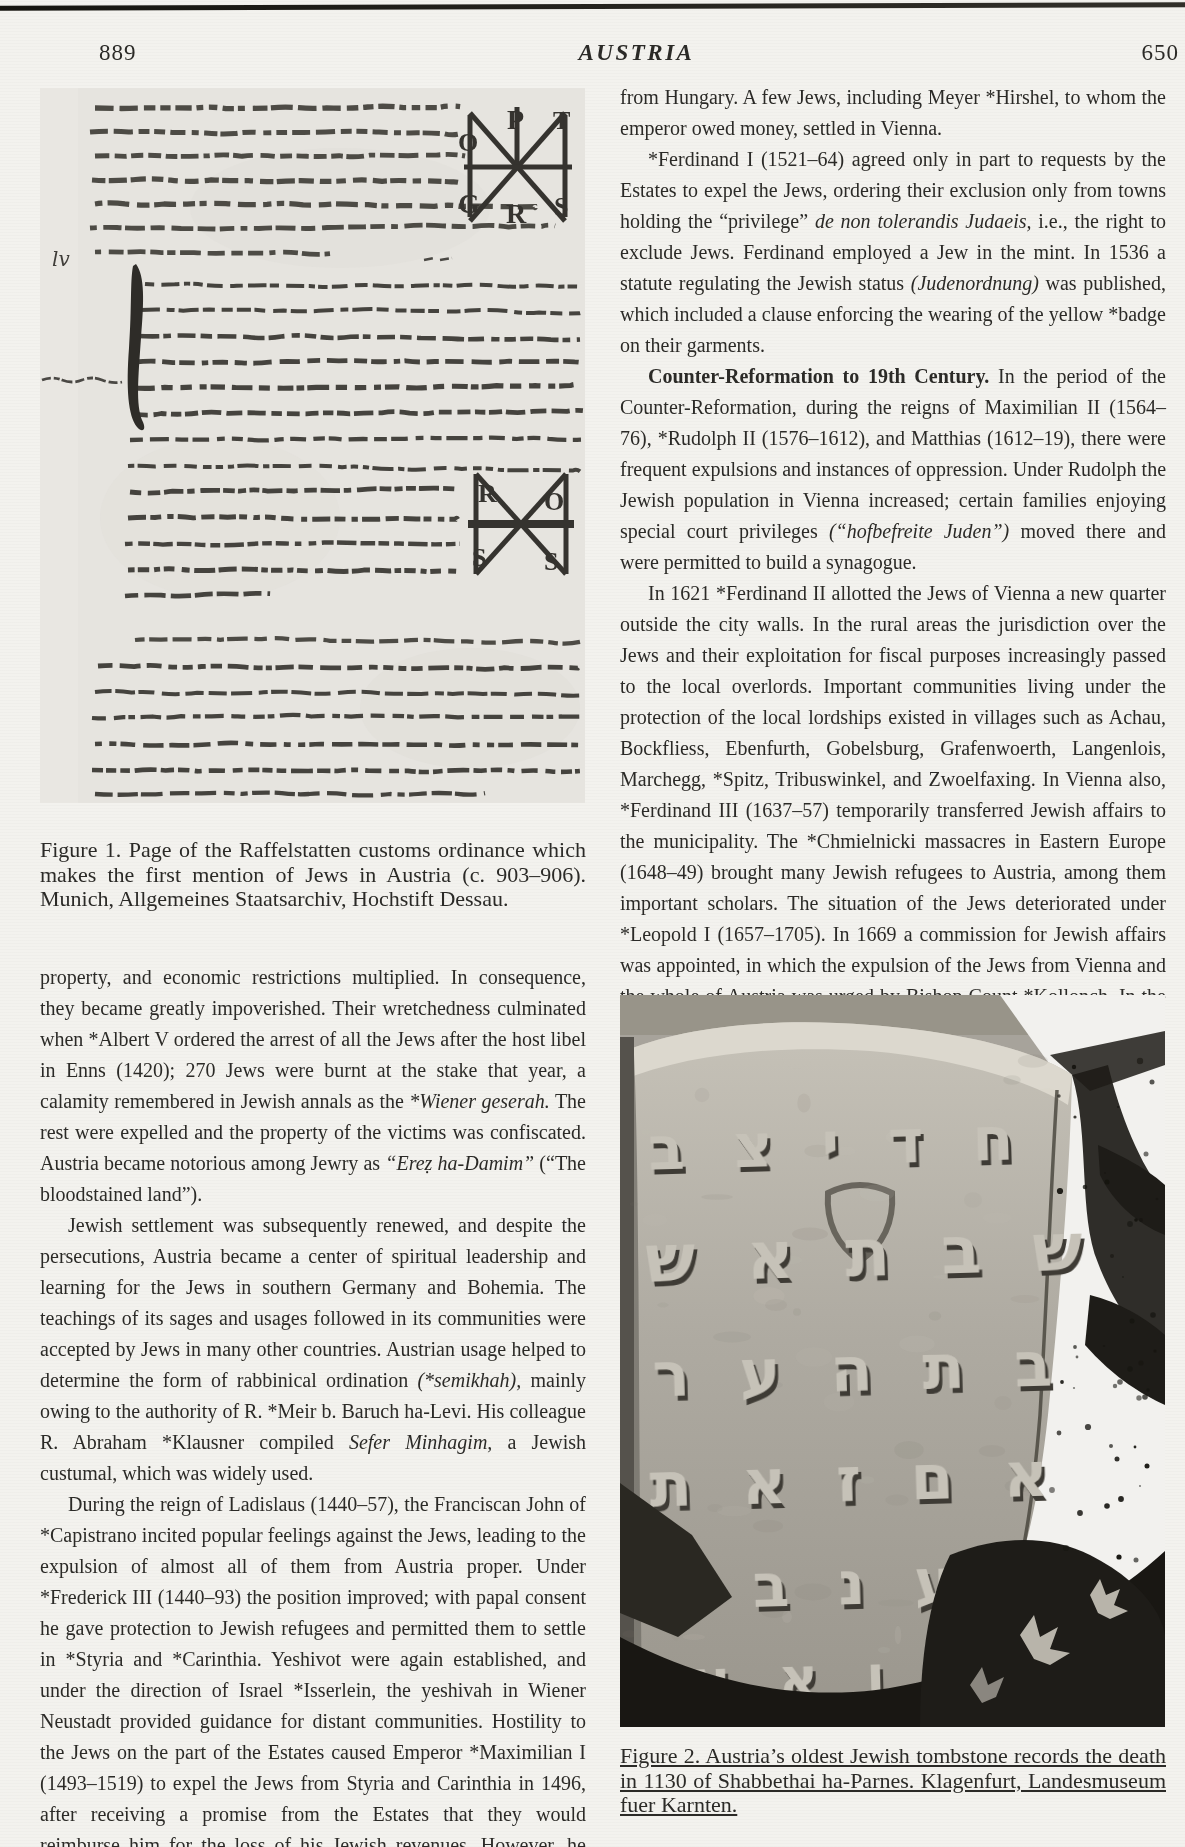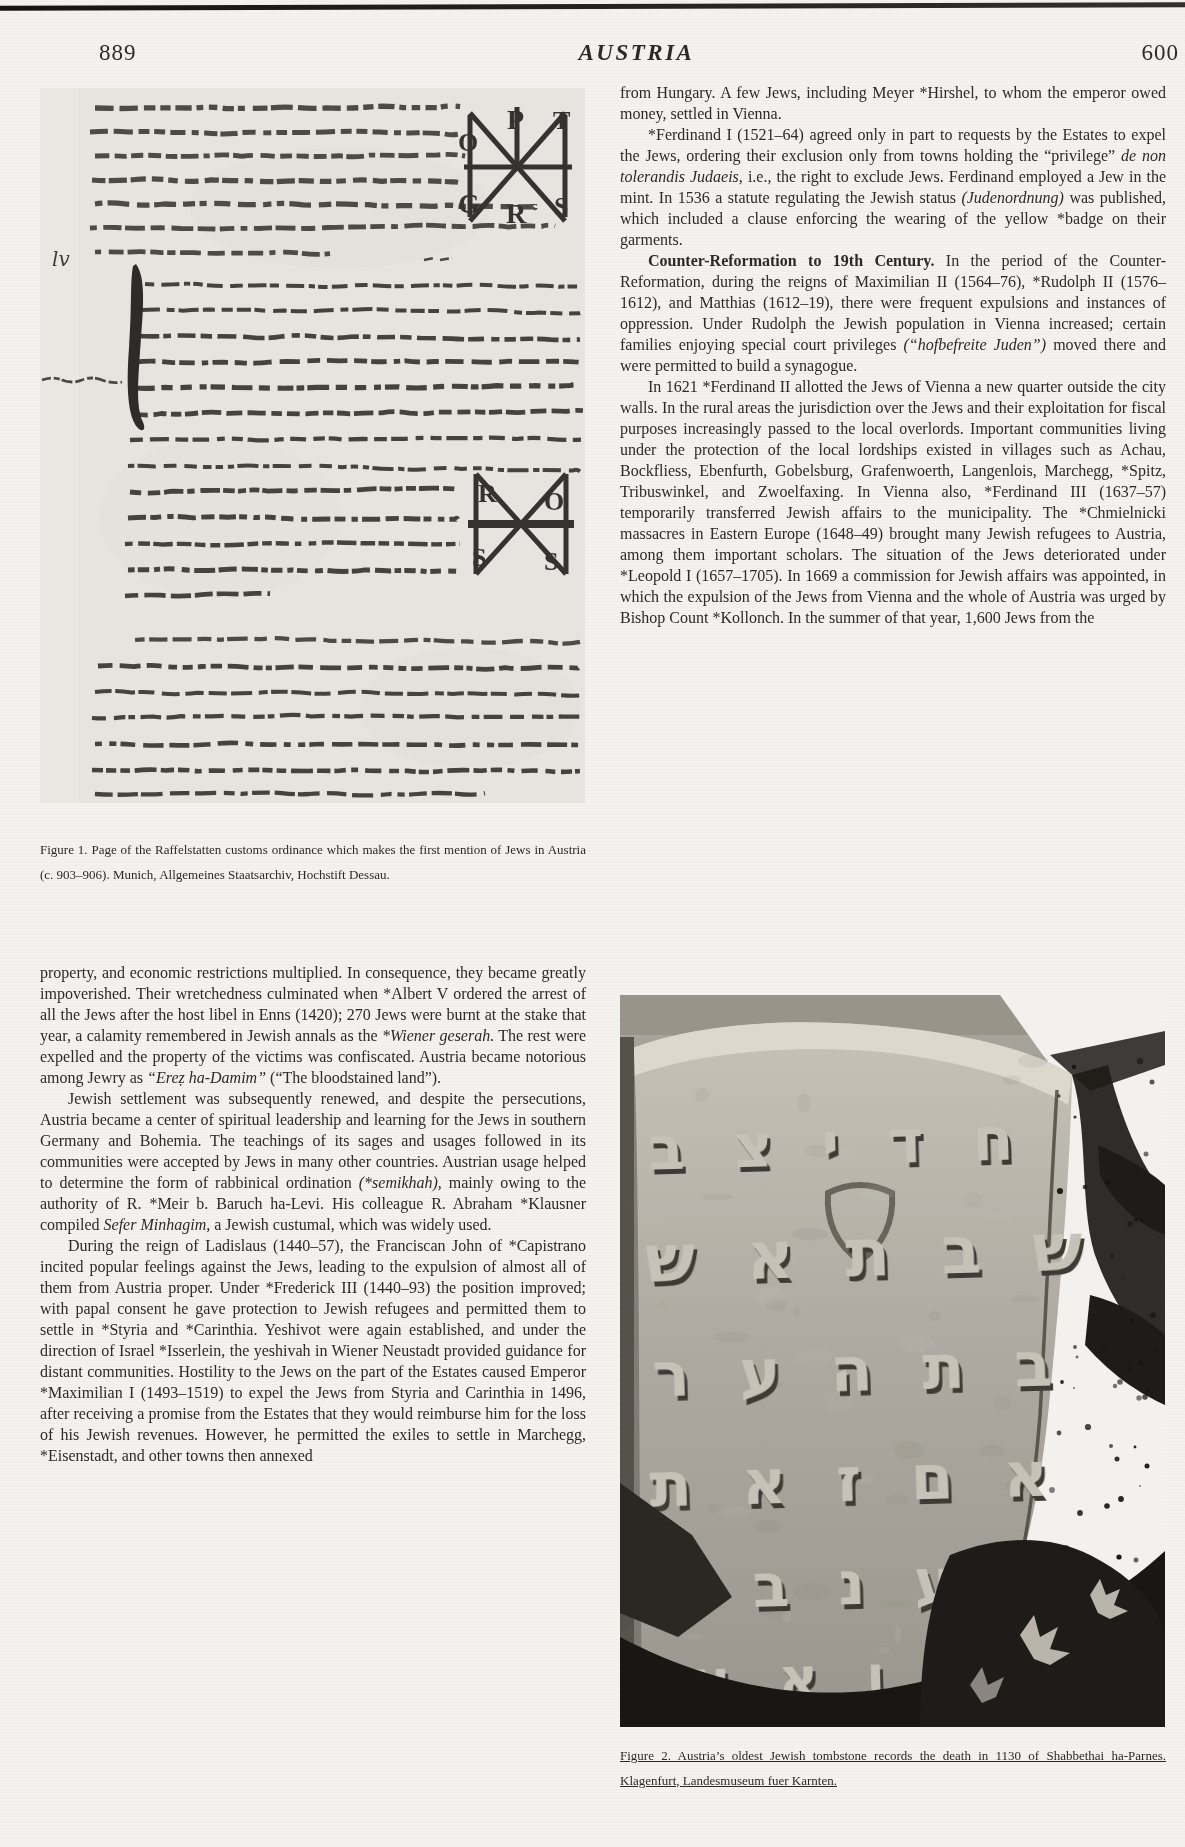--- a/index.html
+++ b/index.html
@@ -19,30 +19,30 @@
     transform:rotate(-0.18deg);
     border-radius:3px;
   }
   .header{position:absolute;left:0;top:40px;width:100%;height:32px;font-size:23px;margin-left:44px;}
   .pnum{position:absolute;top:0;letter-spacing:1px;}
   .pnum.left{left:55px;}
   .pnum.right{right:50px;}
   .ptitle{position:absolute;left:0;top:0;width:100%;text-align:center;
     font-weight:bold;letter-spacing:2.5px;font-size:23px;font-style:italic;}
 
-  .col{position:absolute;width:546px;font-size:16px;line-height:21px;text-align:justify;font-family:Liberation Serif, serif;}
+  .col{position:absolute;width:546px;font-size:20px;line-height:31px;text-align:justify;font-family:Liberation Serif, serif;}
   .col p{margin:0;padding:0;}
   .col p.ind{text-indent:28px;}
   .seg-i{font-style:italic;}
   .seg-b{font-weight:bold;}
 
   .right-col{left:620px;top:82px;}
   .left-col{left:40px;top:962px;}
 
-  .caption{position:absolute;width:546px;font-size:13px;line-height:24.5px;text-align:justify;}
+  .caption{position:absolute;width:546px;font-size:22px;line-height:24.5px;text-align:justify;}
   .caption.fig1{left:40px;top:838px;}
   .caption.fig2{left:620px;top:1744px;text-decoration:underline;}
 
   .figimg{position:absolute;display:block;}
   .fig1-img{left:40px;top:88px;}
   .fig2-img{left:620px;top:995px;}
 
   svg text.mono-letter{font-family:"Liberation Serif",serif;font-weight:bold;}
   svg text.heb{font-family:"DejaVu Sans",sans-serif;font-weight:bold;}
   svg text.marginnote{font-family:"DejaVu Serif",serif;font-style:italic;}
@@ -50,21 +50,21 @@
 </head>
 <body>
 
 <div class="page">
 
   <div class="top-rule"></div>
 
   <div class="header">
     <span class="pnum left">889</span>
     <span class="ptitle">AUSTRIA</span>
-    <span class="pnum right">600</span>
+    <span class="pnum right">650</span>
   </div>
 
   <svg id="ms-svg" class="figimg fig1-img" width="545" height="715" viewBox="0 0 545 715">
     <rect x="0" y="0" width="545" height="715" fill="#e9e7e2"></rect>
     <rect x="38" y="0" width="507" height="715" fill="#e6e4df"></rect>
     <ellipse cx="300" cy="120" rx="150" ry="60" fill="#e0ded8" opacity="0.55"></ellipse>
     <ellipse cx="180" cy="430" rx="120" ry="80" fill="#e2e0da" opacity="0.5"></ellipse>
     <ellipse cx="430" cy="620" rx="110" ry="60" fill="#dfddd7" opacity="0.5"></ellipse>
 
     <text class="marginnote" x="12" y="178" font-size="20" fill="#3f3d39">lv</text>

